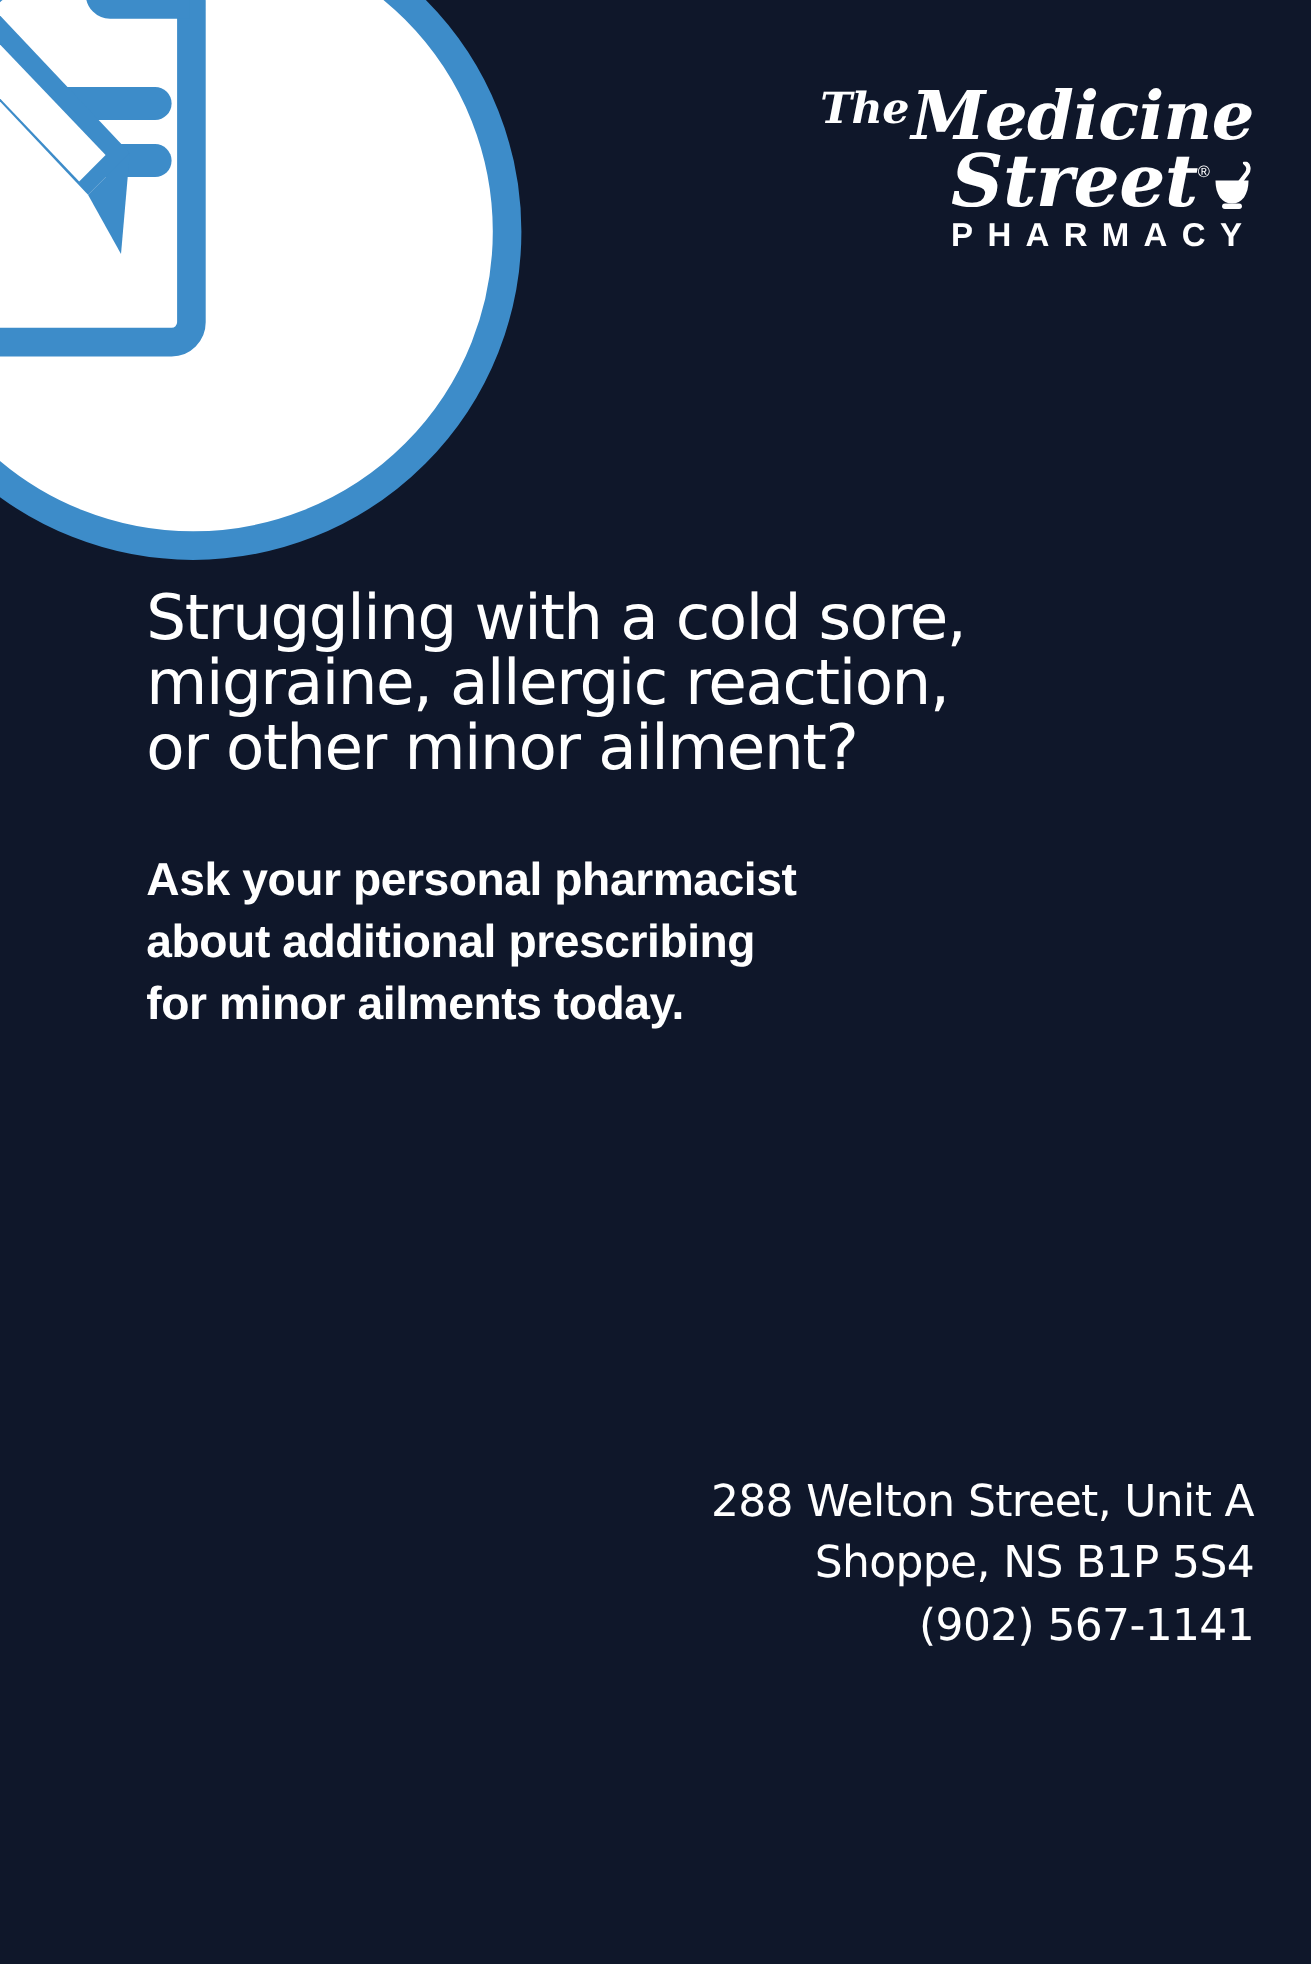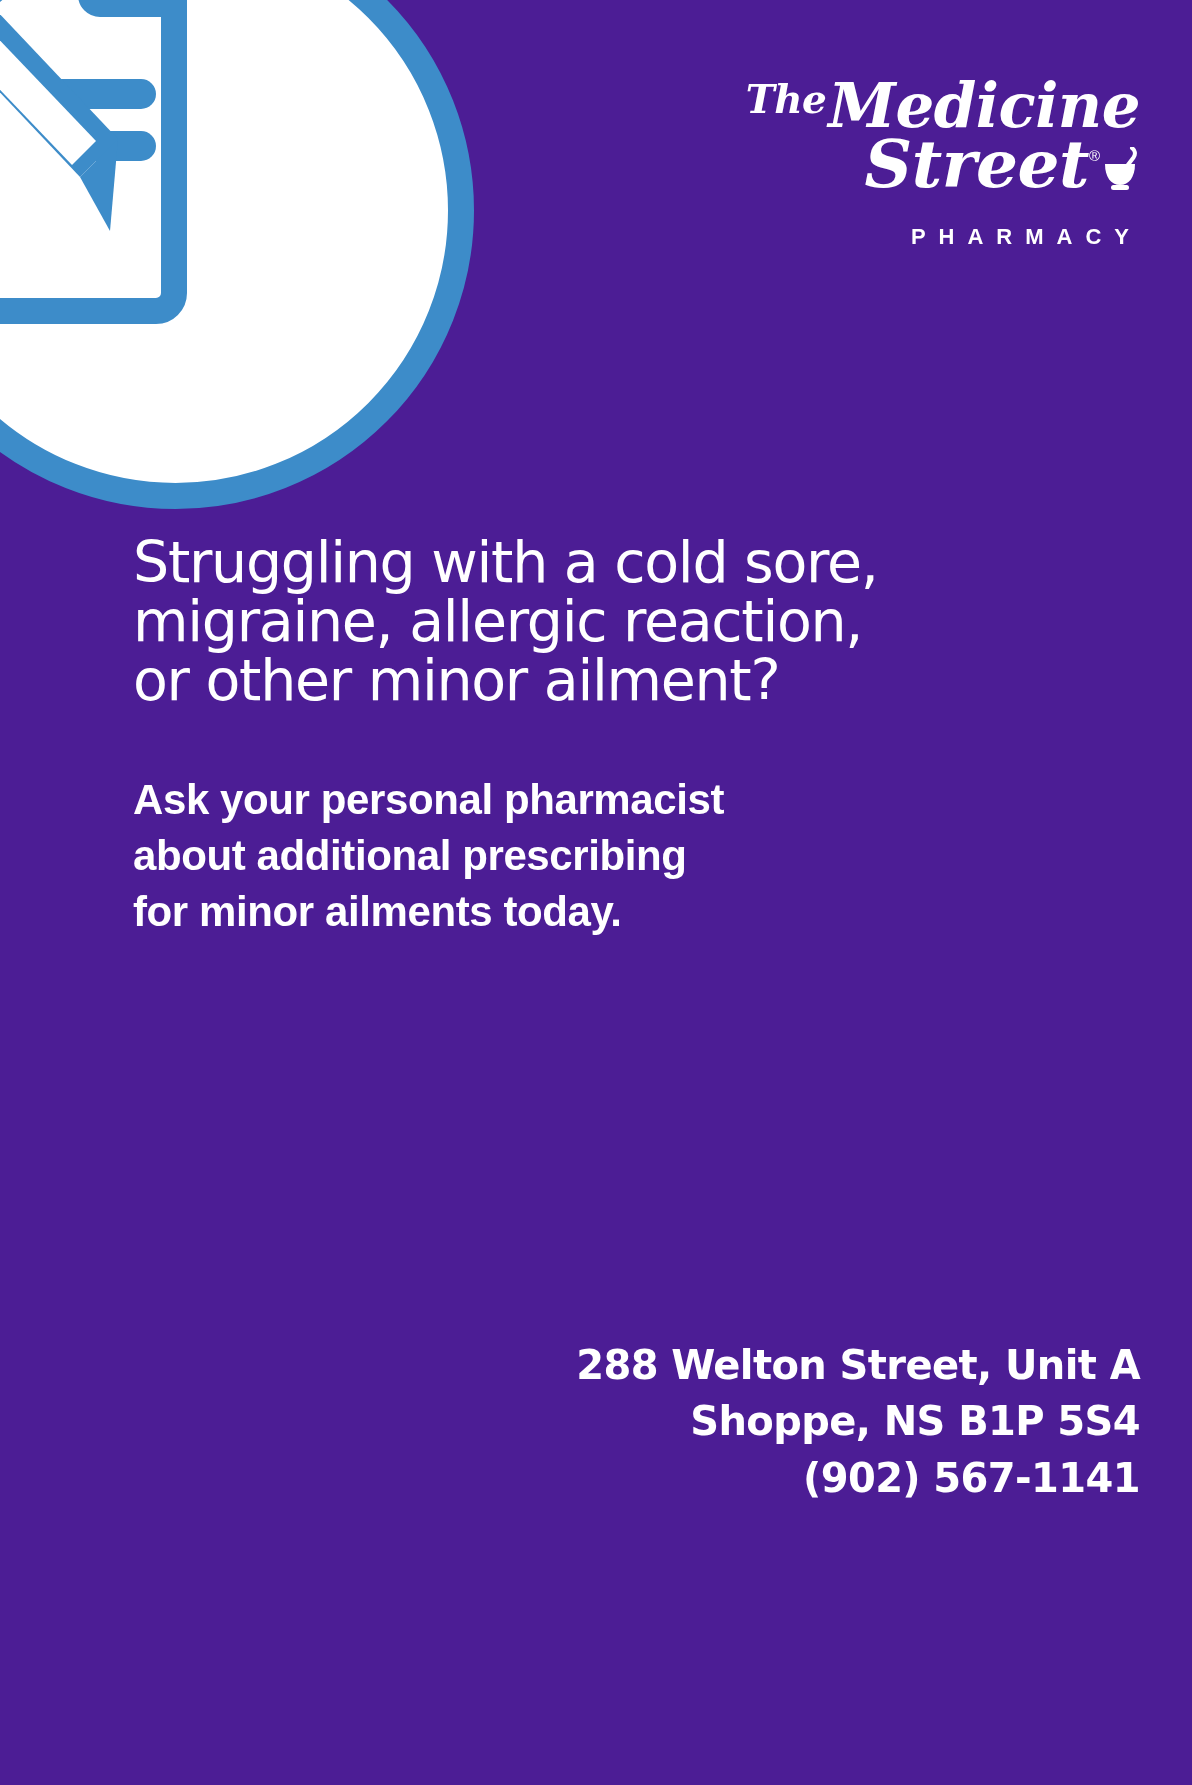--- a/index.html
+++ b/index.html
@@ -9,21 +9,21 @@
   }
   body {
     font-family: "Liberation Sans", sans-serif;
     background: #ffffff;
   }
 
   #poster {
     position: relative;
     width: 1192px;
     height: 1785px;
-    background: #4c1d95;
+    background: #0f172a;
     overflow: hidden;
   }
 
   
   .badge {
     position: absolute;
     left: -123px;
     top: -88px;
     width: 597px;
     height: 597px;
@@ -86,24 +86,24 @@
   }
   .logo-mortar {
     position: absolute;
     right: 0;
     bottom: 4px;
     width: 40px;
     height: 44px;
   }
   .logo-pharmacy {
     display: block;
-    margin-top: 29px;
-    font-family: "Liberation Sans", sans-serif;
-    font-weight: bold;
-    font-size: 22px;
+    margin-top: 3px;
+    font-family: "Liberation Sans", sans-serif;
+    font-weight: bold;
+    font-size: 30px;
     letter-spacing: 13px;
     padding-right: 0px;
     text-align: right;
     white-space: nowrap;
   }
 
   
   .content {
     position: absolute;
     left: 133px;
@@ -146,21 +146,21 @@
   }
 
   
   .address {
     position: absolute;
     right: 52px;
     bottom: 278px;
     text-align: right;
     color: #ffffff;
     font-family: "DejaVu Sans", sans-serif;
-    font-weight: bold;
+    font-weight: normal;
     font-size: 40px;
     line-height: 1.42;
     letter-spacing: -0.6px;
     margin-left: 40px;
   }
   .address div { white-space: nowrap; }
 </style>
 </head>
 <body>
 

